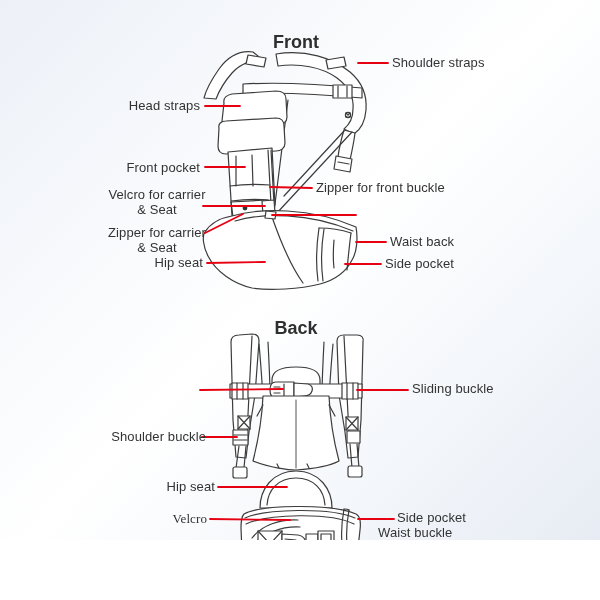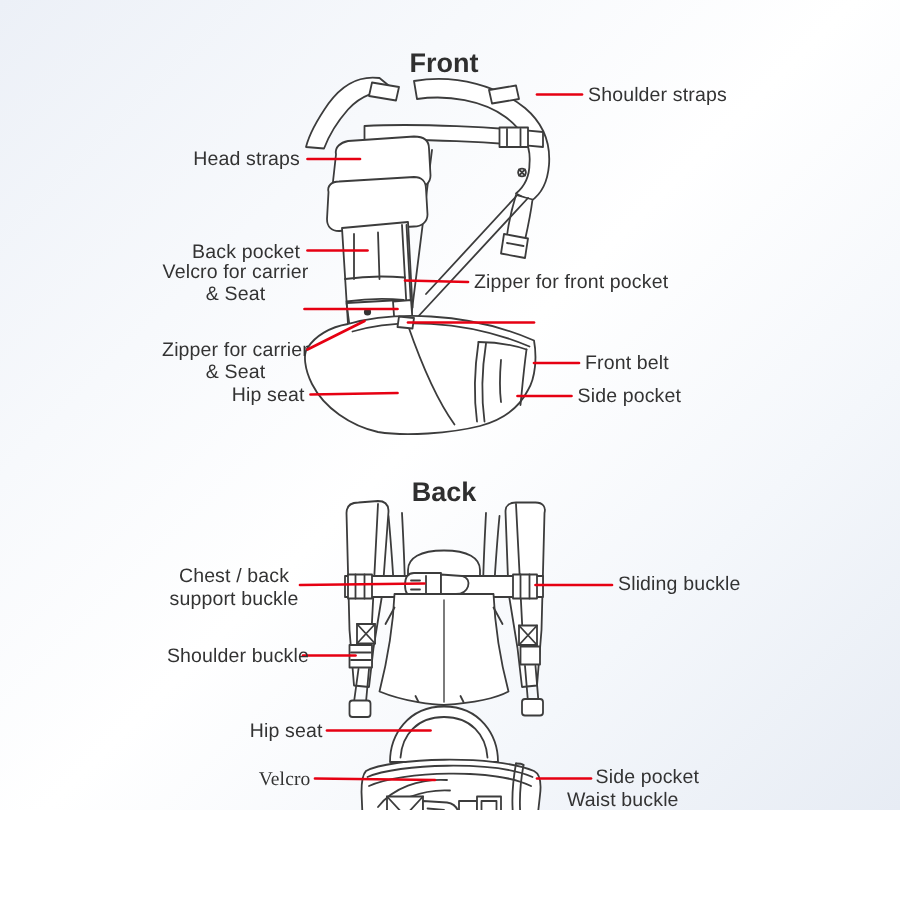--- a/index.html
+++ b/index.html
@@ -169,41 +169,39 @@
       </g>
     </g>
   </svg>
 
   <div class="title" style="left:246px;top:32px;">Front</div>
 
   <div class="label" style="left:392px;top:55px;">Shoulder straps</div>
 
   <div class="label r" style="right:400px;top:98px;">Head straps</div>
 
-  <div class="label r" style="right:400px;top:160px;">Back pocket</div>
-
-  <div class="label c" style="left:97px;top:173px;width:120px;">Velcro for carrier
+  <div class="label r" style="right:400px;top:160px;">Front pocket</div>
+
+  <div class="label c" style="left:97px;top:187px;width:120px;">Velcro for carrier
 &amp; Seat</div>
 
-  <div class="label" style="left:316px;top:180px;">Zipper for front pocket</div>
+  <div class="label" style="left:316px;top:180px;">Zipper for front buckle</div>
 
 
   <div class="label c" style="left:97px;top:225px;width:120px;">Zipper for carrier
 &amp; Seat</div>
 
   <div class="label r" style="right:397px;top:255px;">Hip seat</div>
 
-  <div class="label" style="left:390px;top:234px;">Front belt</div>
+  <div class="label" style="left:390px;top:234px;">Waist back</div>
 
   <div class="label" style="left:385px;top:256px;">Side pocket</div>
 
   <div class="title" style="left:246px;top:318px;">Back</div>
 
-  <div class="label c" style="left:91px;top:376px;width:130px;">Chest / back
-support buckle</div>
 
   <div class="label" style="left:412px;top:381px;">Sliding buckle</div>
 
   <div class="label r" style="right:394px;top:429px;">Shoulder buckle</div>
 
   <div class="label r" style="right:385px;top:479px;">Hip seat</div>
 
   <div class="label r" style="right:393px;top:511px;font-family:Liberation Serif, serif;">Velcro</div>
 
   <div class="label" style="left:397px;top:510px;">Side pocket</div>

